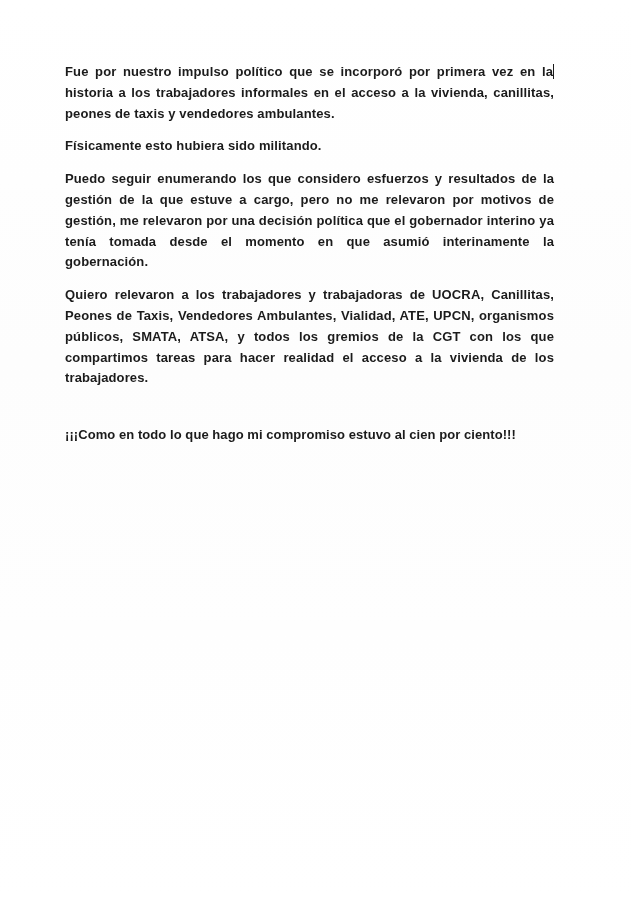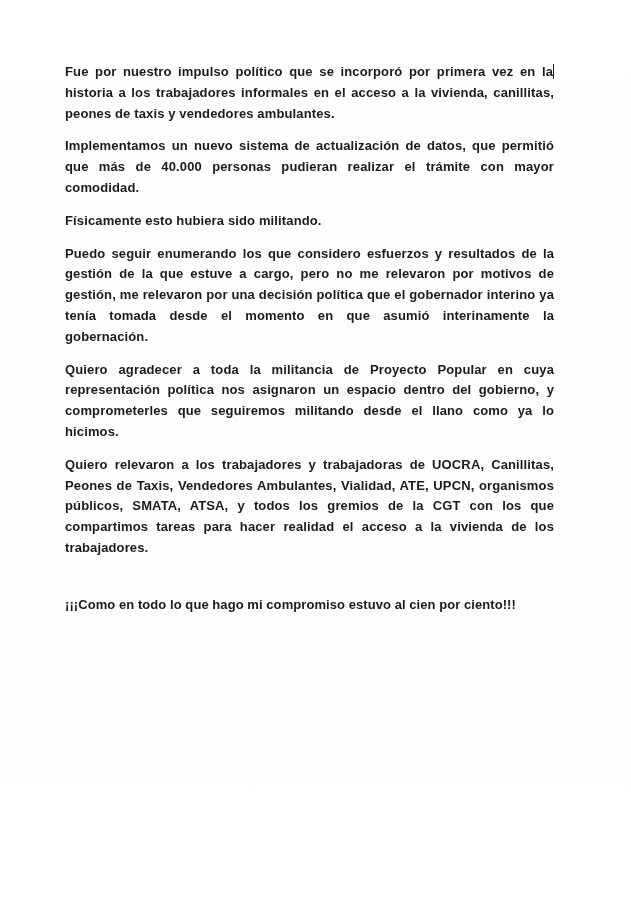--- a/index.html
+++ b/index.html
@@ -79,28 +79,26 @@
 </head>
 <body>
 
 <div id="page">
 
   <div id="doc-body">
 
     <p class="para"><span>Fue por nuestro impulso político que se incorporó por primera vez en la<span class="text-caret"></span> historia a los trabajadores informales en el acceso a la vivienda, canillitas, peones de taxis y vendedores ambulantes.</span></p>
 
 
-    <p class="para"><span>Implementamos un nuevo sistema de actualización de datos, que permitió que más de 40.000 personas pudieran realizar el trámite con mayor comodidad.</span></p>
 
     <p class="para"><span>Físicamente esto hubiera sido militando.</span></p>
 
     <p class="para"><span>Puedo seguir enumerando los que considero esfuerzos y resultados de la gestión de la que estuve a cargo, pero no me relevaron por motivos de gestión, me relevaron por una decisión política que el gobernador interino ya tenía tomada desde el momento en que asumió interinamente la gobernación.</span></p>
 
 
-    <p class="para"><span>Quiero agradecer a toda la militancia de Proyecto Popular en cuya representación política nos asignaron un espacio dentro del gobierno, y comprometerles que seguiremos militando desde el llano como ya lo hicimos.</span></p>
 
     <p class="para"><span>Quiero relevaron a los trabajadores y trabajadoras de UOCRA, Canillitas, Peones de Taxis, Vendedores Ambulantes, Vialidad, ATE, UPCN, organismos públicos, SMATA, ATSA, y todos los gremios de la CGT con los que compartimos tareas para hacer realidad el acceso a la vivienda de los trabajadores.</span></p>
 
 
     <p class="para closing"><span>¡¡¡Como en todo lo que hago mi compromiso estuvo al cien por ciento!!!</span></p>
 
   </div>
 </div>
 
 </body></html>

